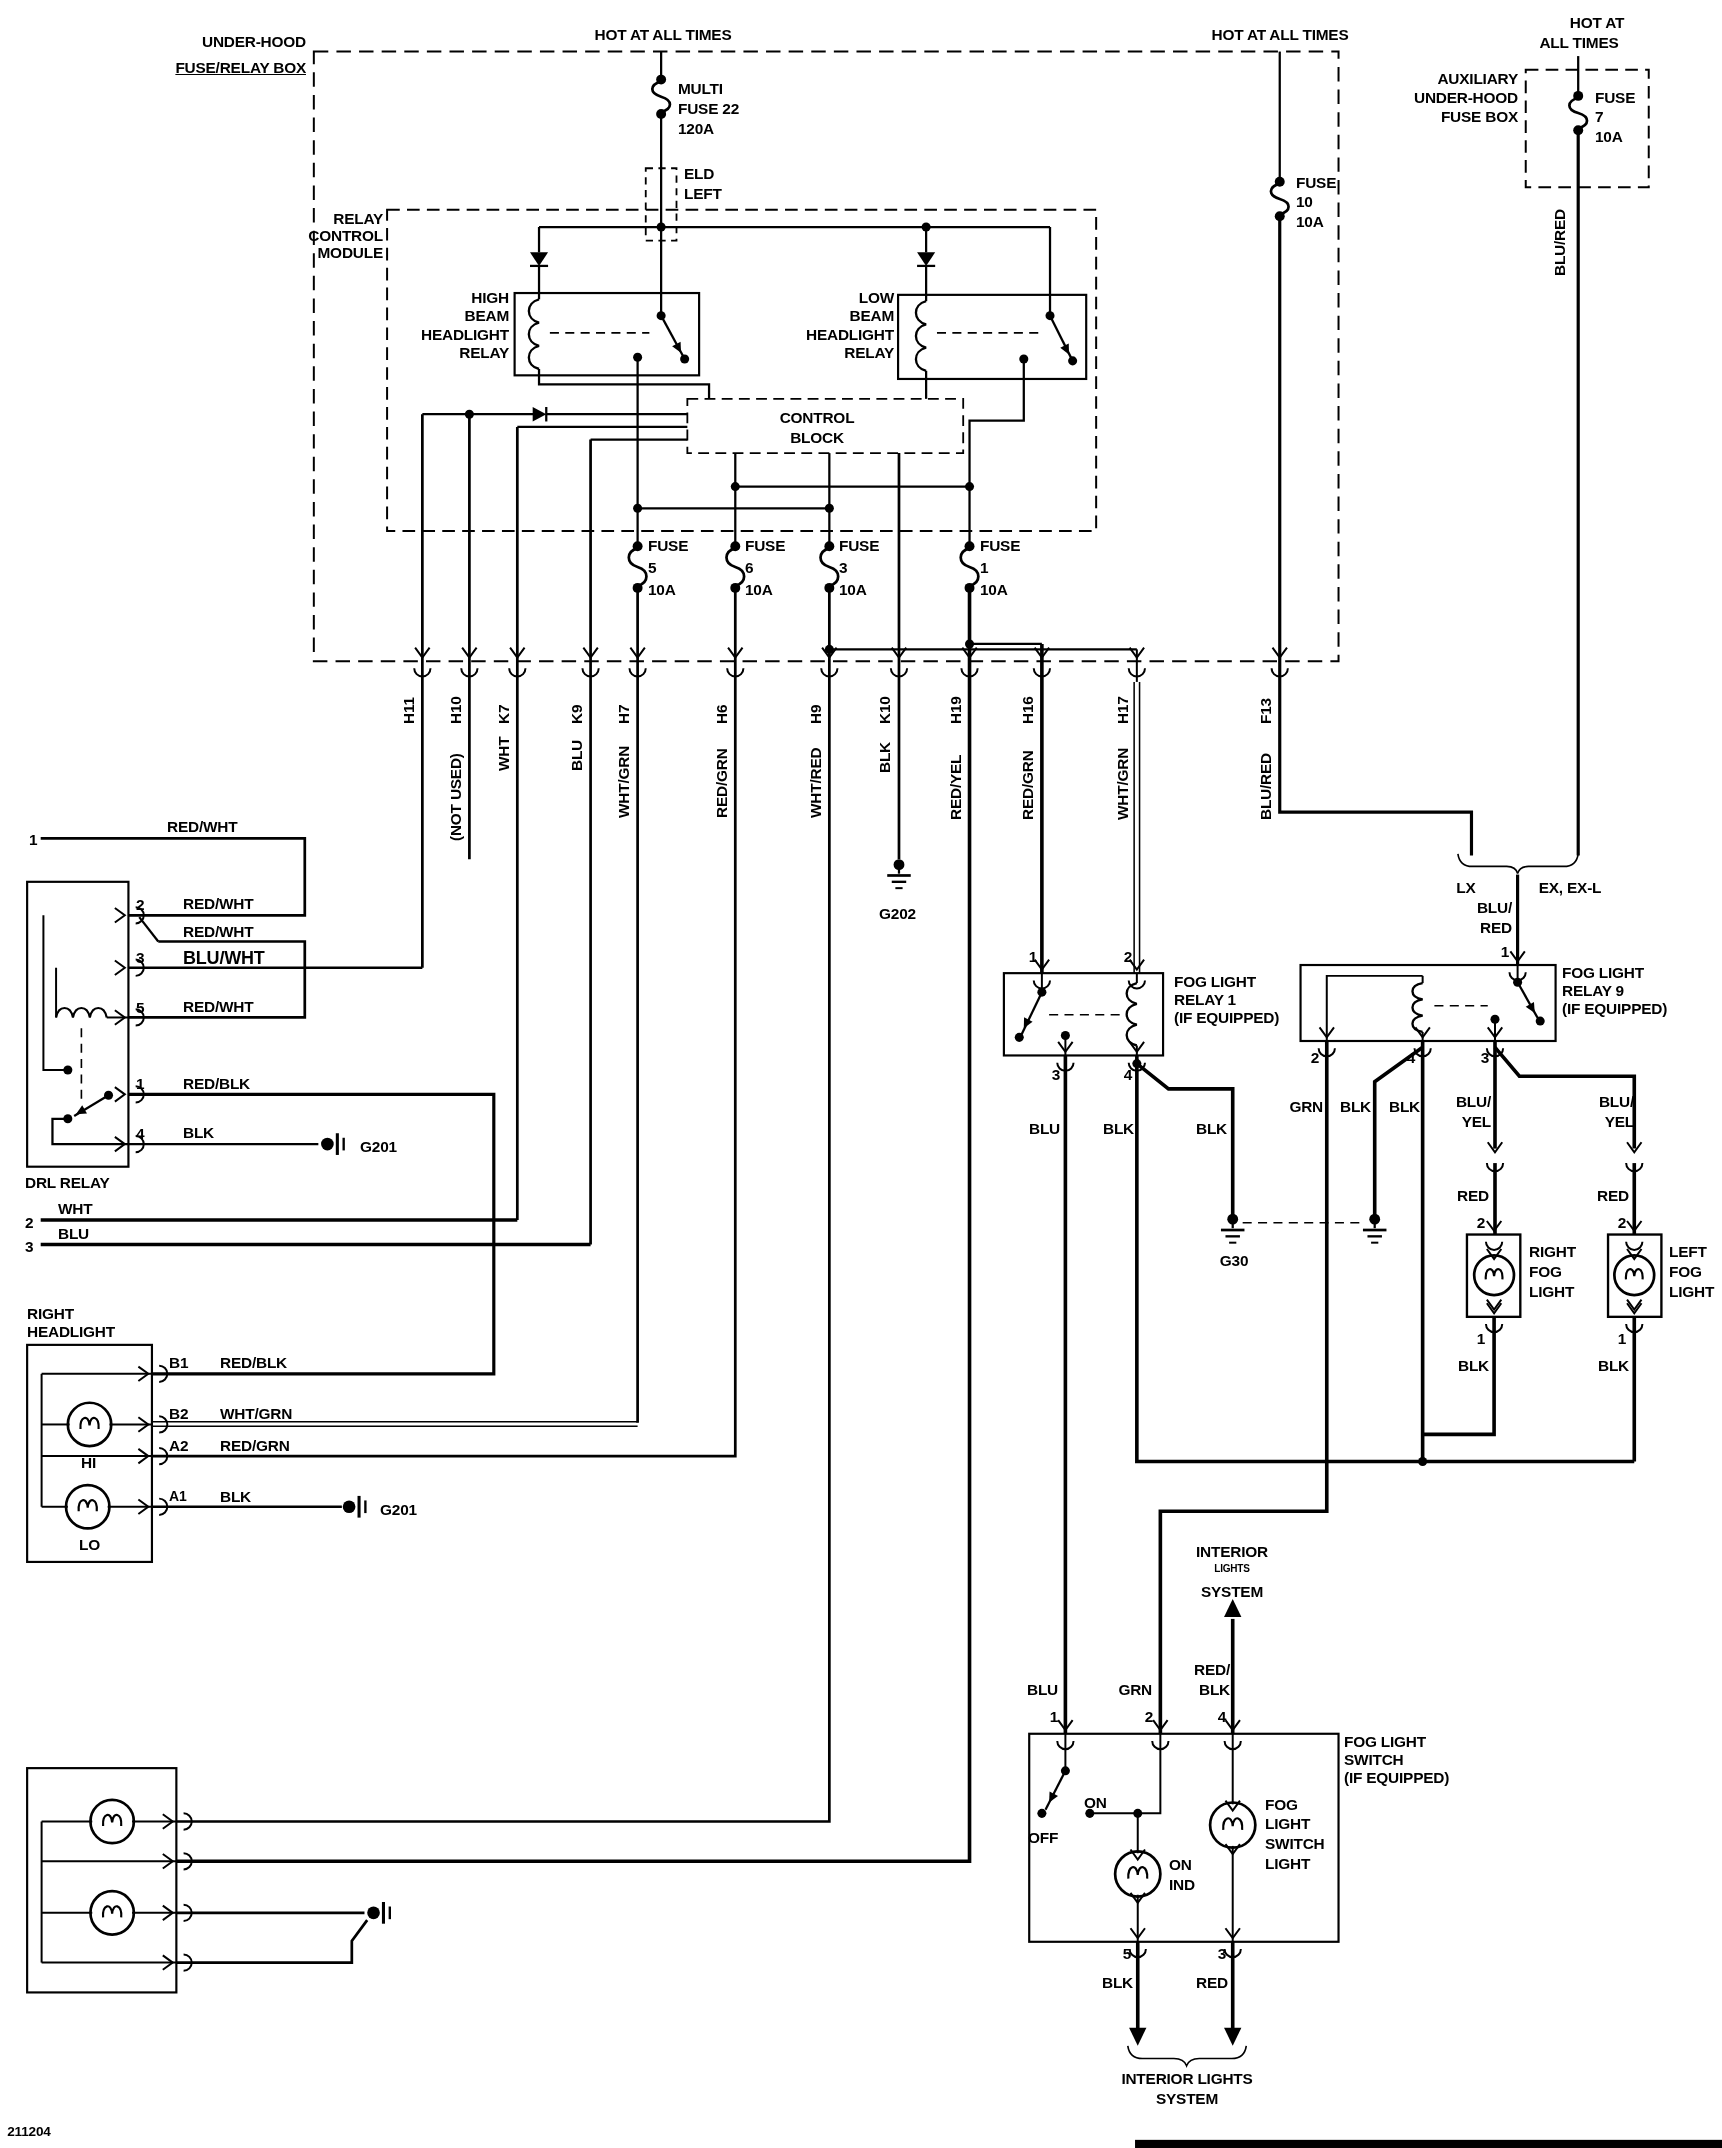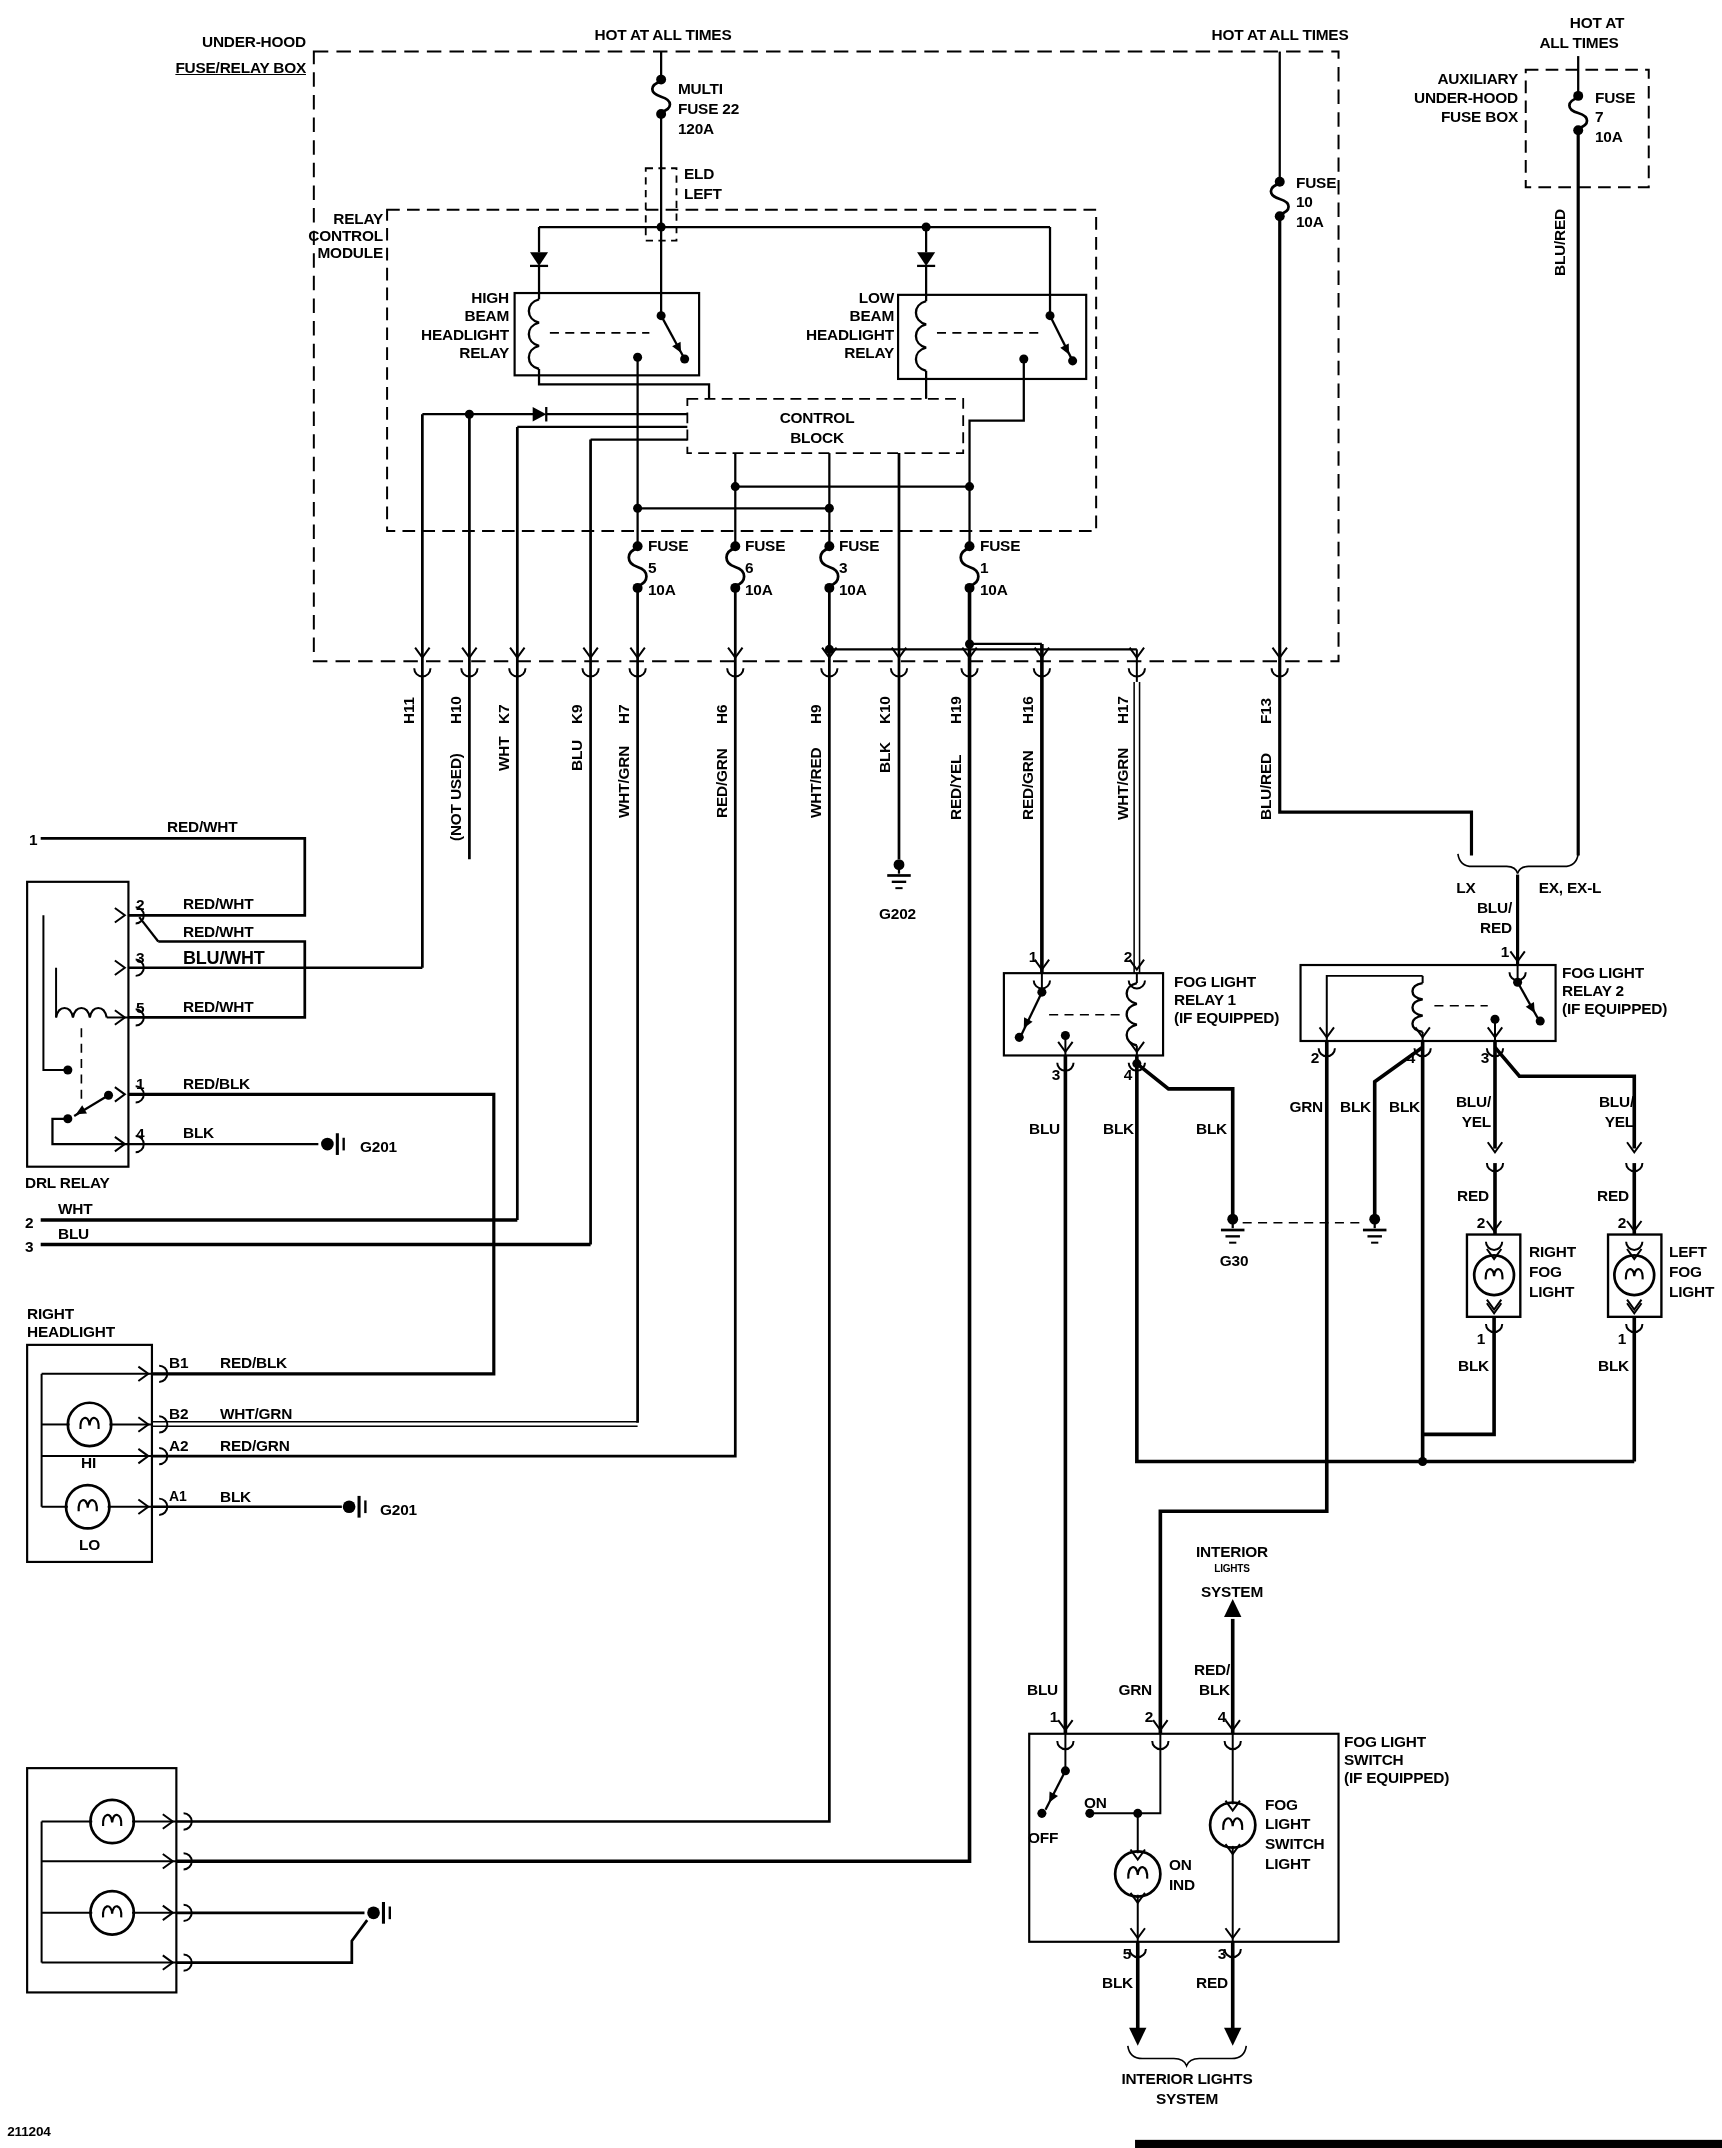--- a/index.html
+++ b/index.html
@@ -470,21 +470,21 @@
       <div class="lab" style="font-size: 15.4px; left: 1174px; top: 1010px;">(IF EQUIPPED)</div>
       <div class="lab end" style="font-size: 15.4px; left: 1037px; top: 949px;">1</div>
       <div class="lab end" style="font-size: 15.4px; left: 1132px; top: 949px;">2</div>
       <div class="lab end" style="font-size: 15.4px; left: 1060px; top: 1067px;">3</div>
       <div class="lab end" style="font-size: 15.4px; left: 1132px; top: 1067px;">4</div>
       <div class="lab end" style="font-size: 15.4px; left: 1060px; top: 1121px;">BLU</div>
       <div class="lab end" style="font-size: 15.4px; left: 1134px; top: 1121px;">BLK</div>
       <div class="lab end" style="font-size: 15.4px; left: 1227px; top: 1121px;">BLK</div>
       <div class="lab mid" style="font-size: 15.4px; left: 1234px; top: 1253px;">G30</div>
       <div class="lab" style="font-size: 15.4px; left: 1562px; top: 965px;">FOG LIGHT</div>
-      <div class="lab" style="font-size: 15.4px; left: 1562px; top: 983px;">RELAY 2</div>
+      <div class="lab" style="font-size: 15.4px; left: 1562px; top: 983px;">RELAY 9</div>
       <div class="lab" style="font-size: 15.4px; left: 1562px; top: 1001px;">(IF EQUIPPED)</div>
       <div class="lab mid" style="font-size: 15.4px; left: 1466px; top: 880px;">LX</div>
       <div class="lab mid" style="font-size: 15.4px; left: 1570px; top: 880px;">EX, EX-L</div>
       <div class="lab end" style="font-size: 15.4px; left: 1512px; top: 900px;">BLU/</div>
       <div class="lab end" style="font-size: 15.4px; left: 1512px; top: 920px;">RED</div>
       <div class="lab end" style="font-size: 15.4px; left: 1509px; top: 944px;">1</div>
       <div class="lab end" style="font-size: 15.4px; left: 1319px; top: 1050px;">2</div>
       <div class="lab end" style="font-size: 15.4px; left: 1415px; top: 1050px;">4</div>
       <div class="lab end" style="font-size: 15.4px; left: 1489px; top: 1050px;">3</div>
       <div class="lab end" style="font-size: 15.4px; left: 1323px; top: 1099px;">GRN</div>

